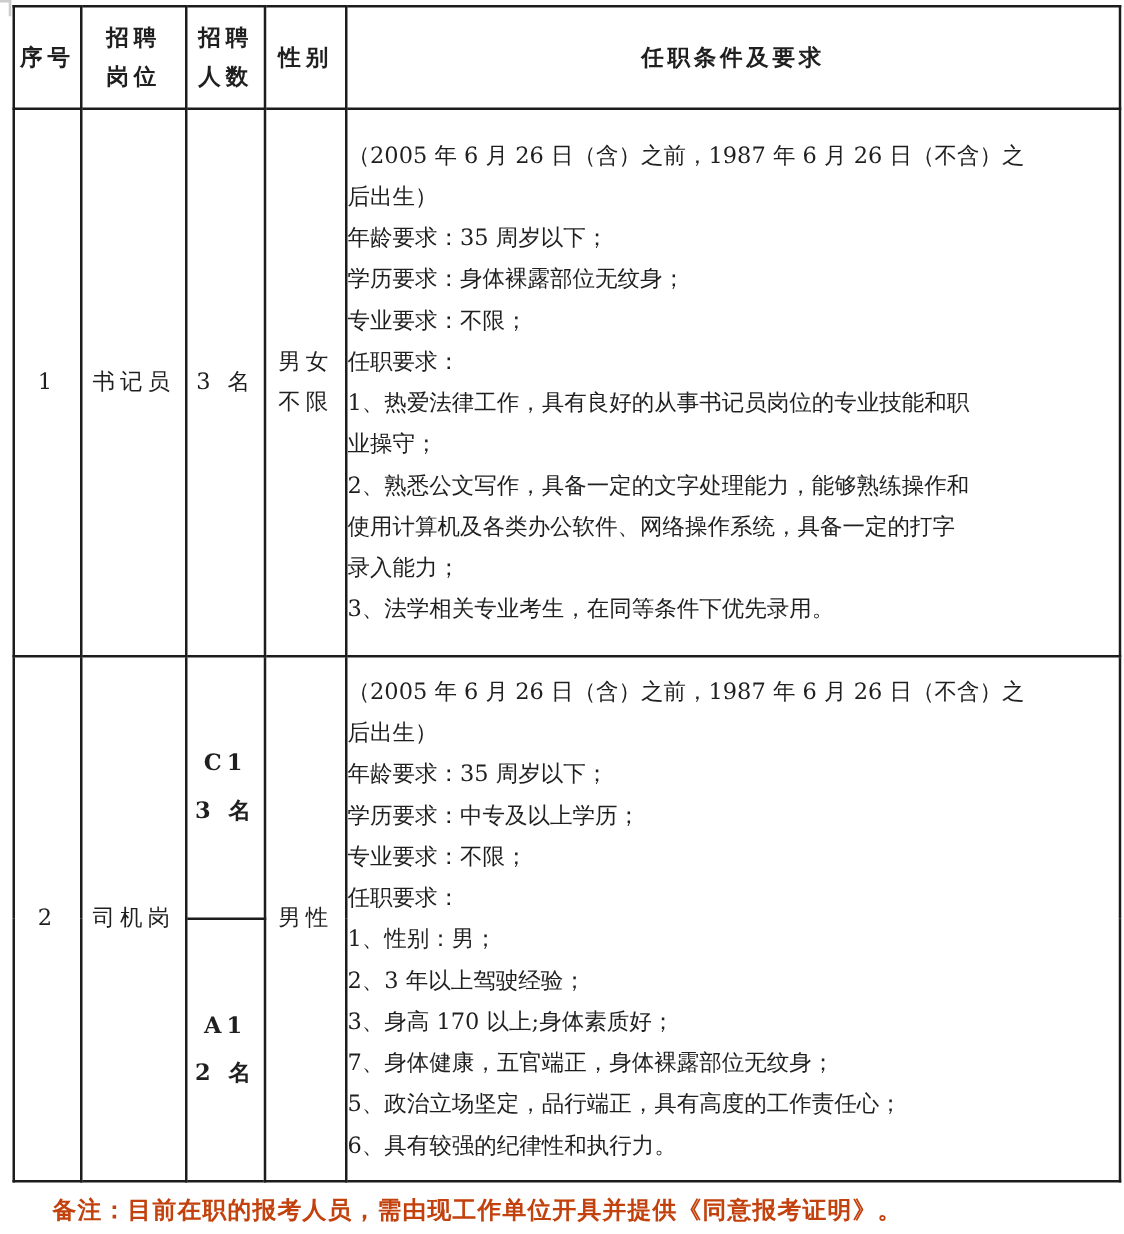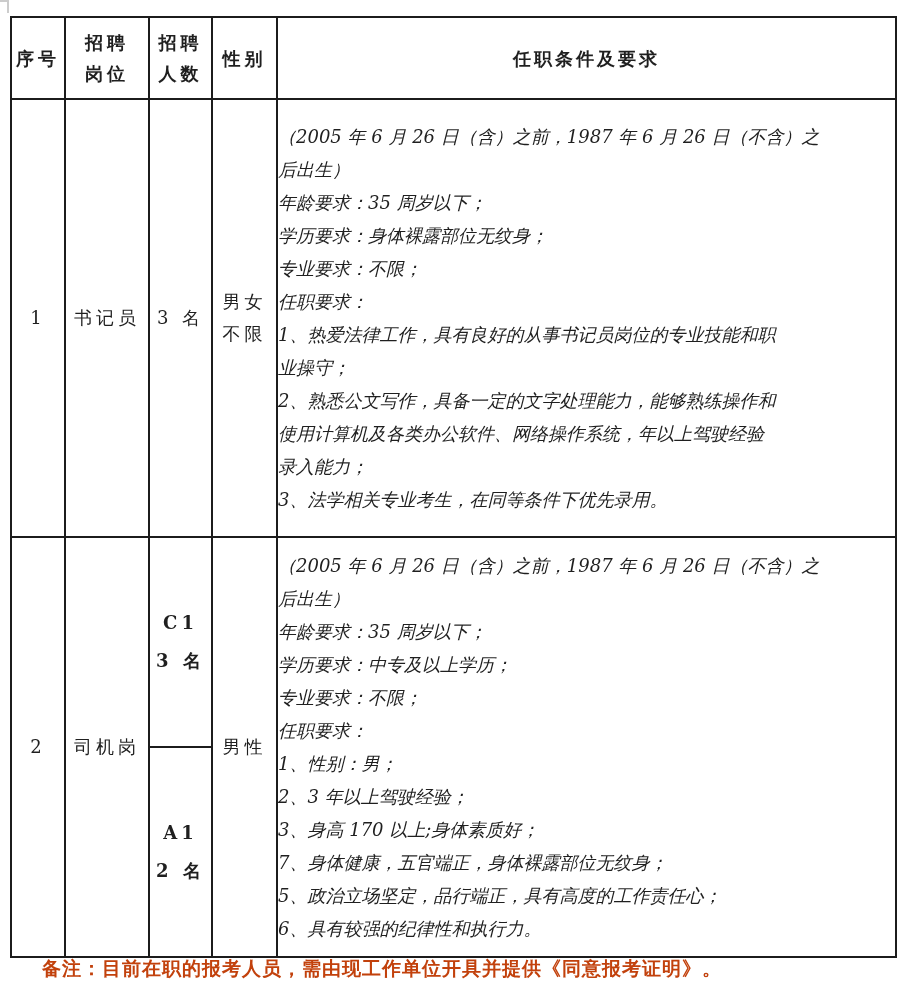--- a/index.html
+++ b/index.html
@@ -21,21 +21,21 @@
     left: 0;
     top: 0;
     width: 7px;
     height: 11px;
     border-top: 2px solid #cccccc;
     border-right: 2px solid #cccccc;
   }
   table.recruit {
     position: absolute;
     left: 10px;
-    top: 16px;
+    top: 4px;
     width: 885px;
     border-collapse: collapse;
     table-layout: fixed;
   }
   table.recruit th,
   table.recruit td {
     border: 2px solid #1c1c1c;
     background: #ffffff;
     vertical-align: middle;
     padding: 0;
@@ -65,21 +65,20 @@
     vertical-align: top;
     font-size: 18px;
     text-align: left;
     letter-spacing: 0;
     padding: 9px 6px 0 7px;
   }
   .req-line {
     line-height: 33px;
     white-space: nowrap;
     overflow: hidden;
-    font-style: italic;
   }
   td.dashed-bottom {
     border-bottom: 2px dashed #b5b5b5;
   }
   .note {
     position: absolute;
     left: 6px;
     top: 955px;
     width: 890px;
     font-size: 19px;
@@ -136,21 +135,21 @@
     <td class="req-cell">
       <div class="req-line">（2005 年 6 月 26 日（含）之前，1987 年 6 月 26 日（不含）之</div>
       <div class="req-line">后出生）</div>
       <div class="req-line">年龄要求：35 周岁以下；</div>
       <div class="req-line">学历要求：身体裸露部位无纹身；</div>
       <div class="req-line">专业要求：不限；</div>
       <div class="req-line">任职要求：</div>
       <div class="req-line">1、热爱法律工作，具有良好的从事书记员岗位的专业技能和职</div>
       <div class="req-line">业操守；</div>
       <div class="req-line">2、熟悉公文写作，具备一定的文字处理能力，能够熟练操作和</div>
-      <div class="req-line">使用计算机及各类办公软件、网络操作系统，年以上驾驶经验</div>
+      <div class="req-line">使用计算机及各类办公软件、网络操作系统，具备一定的打字</div>
       <div class="req-line">录入能力；</div>
       <div class="req-line">3、法学相关专业考生，在同等条件下优先录用。</div>
     </td>
   </tr>
 
   <tr class="row-2a">
     <td class="cell-center dashed-bottom" rowspan="2">2</td>
     <td class="cell-center" rowspan="2">司机岗</td>
     <td class="cell-center">
       <div class="sub-line">C1</div>

